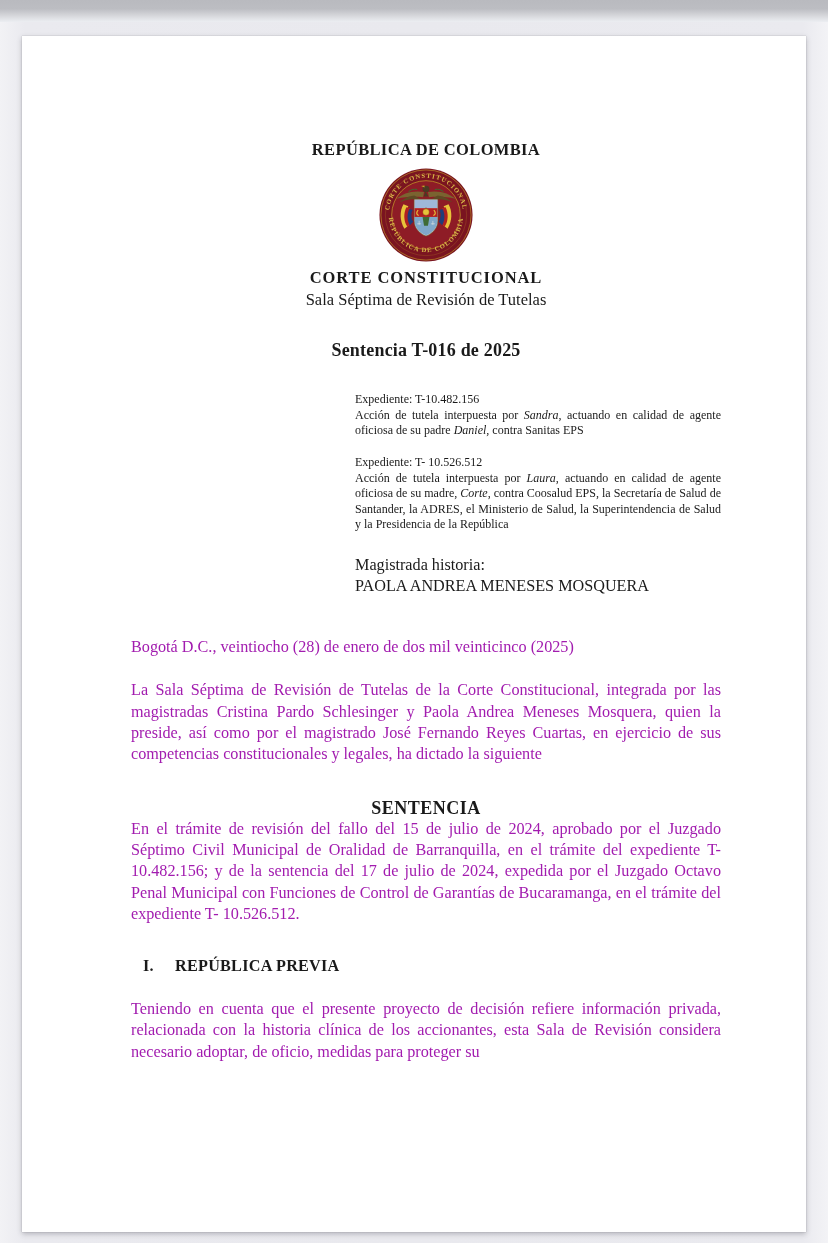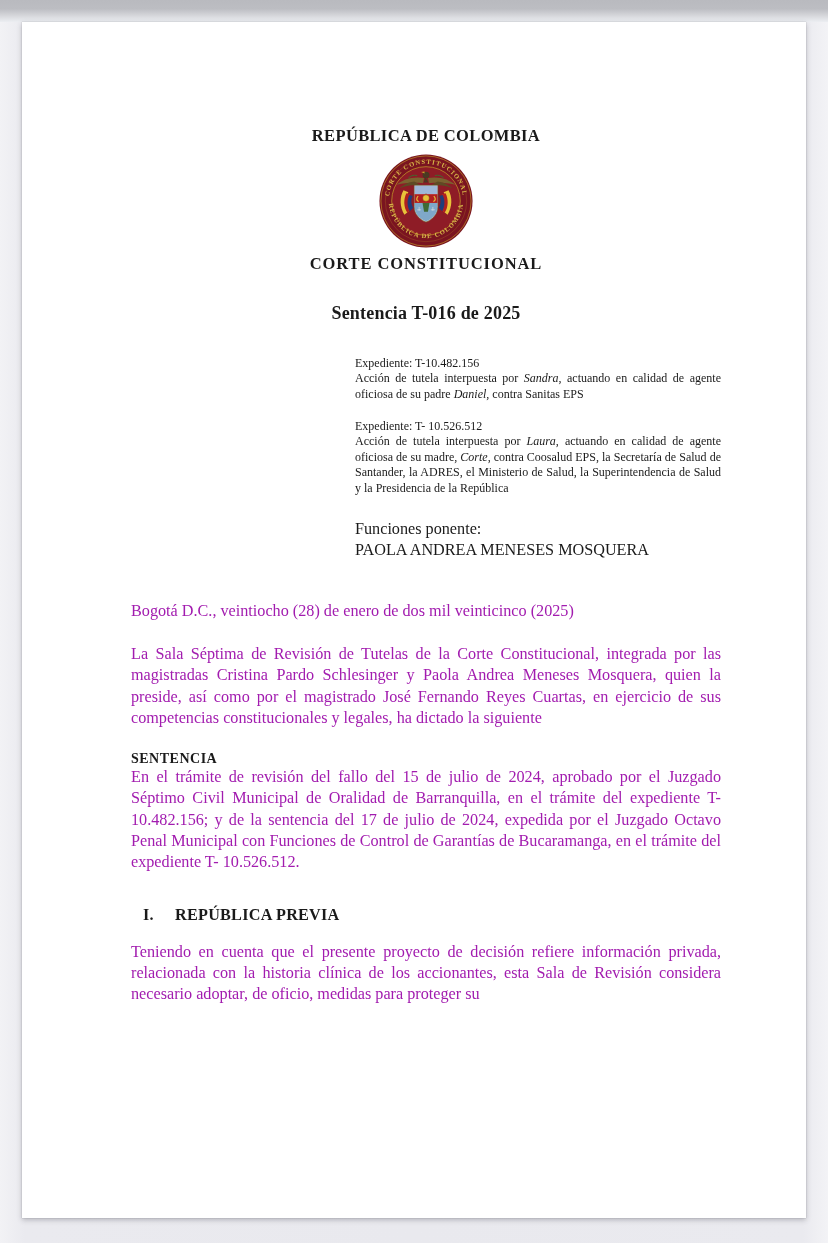--- a/index.html
+++ b/index.html
@@ -29,21 +29,21 @@
     position: absolute;
     top: 22px; left: 0;
     width: 828px;
     height: 1221px;
     background: linear-gradient(to right, #f2f2f5 0%, #eaeaef 3%, #e9e9ee 50%, #eaeaef 97%, #f3f3f6 100%);
   }
 
   
   .page {
     position: absolute;
-    top: 22px;
+    top: 36px;
     left: 22px;
     width: 784px;
     height: 1196px;
     background: #ffffff;
     box-shadow: 0 2px 5px rgba(60,60,70,0.30),
                 0 0 1px rgba(90,90,100,0.45);
   }
 
   .page-inner {
     position: absolute;
@@ -128,43 +128,44 @@
     line-height: 1.315;
     color: #a21caf;
     text-align: justify;
     text-justify: inter-word;
     margin: 0;
   }
   .par-place { margin-top: 40px; }
   .par-sala  { margin-top: 22px; }
 
   .centered-heading {
-    font-size: 14px;
+    text-align: center;
+    font-size: 18px;
     font-weight: bold;
     letter-spacing: 0.5px;
     color: #1a1a1a;
-    margin: 22px 0 0 0;
+    margin: 32px 0 0 0;
   }
   .par-tramite { }
 
   .section-heading {
     margin: 32px 0 0 0;
     font-size: 16.2px;
     font-weight: bold;
     color: #1a1a1a;
     letter-spacing: 0.25px;
     display: flex;
   }
   .section-heading .numeral {
     width: 44px;
     flex: 0 0 44px;
     padding-left: 12px;
     box-sizing: border-box;
   }
-  .par-cuestion { margin-top: 17px; font-family: Liberation Serif, serif; }
+  .par-cuestion { margin-top: 23px; font-family: Liberation Serif, serif; }
 </style>
 </head>
 <body>
 
 <div class="viewer-top-band"></div>
 <div class="viewer-surface"></div>
 
 <div class="page">
   <div class="page-inner">
 
@@ -231,36 +232,37 @@
                      C88.5 136.5, 76.8 127, 76.8 112 Z" fill="#7fa8c9"></path>
             <path d="M93 104 L107 104 L104 122 L96 122 Z" fill="#3e6b35"></path>
             <path d="M86 112 L86 120 M82 118 L90 118" stroke="#f2efe6" stroke-width="1.1"></path>
             <path d="M114 112 L114 120 M110 118 L118 118" stroke="#f2efe6" stroke-width="1.1"></path>
           </g>
         </svg>
       </div>
 
       <p class="court-title">CORTE CONSTITUCIONAL</p>
 
+      <p class="chamber-title">Sala Séptima de Revisión de Tutelas</p>
 
       <p class="judgment-number">Sentencia T-016 de 2025</p>
     </div>
 
     <div class="case-block first">
       <div class="lead">Expediente: T-10.482.156</div>
       <div><span>Acción de tutela interpuesta por </span><em>Sandra</em><span>, actuando en calidad de agente oficiosa de su padre </span><em>Daniel</em><span>, contra Sanitas EPS</span></div>
     </div>
 
     <div class="case-block second">
       <div class="lead">Expediente: T- 10.526.512</div>
       <div><span>Acción de tutela interpuesta por </span><em>Laura</em><span>, actuando en calidad de agente oficiosa de su madre, </span><em>Corte</em><span>, contra Coosalud EPS, la Secretaría de Salud de Santander, la ADRES, el Ministerio de Salud, la Superintendencia de Salud y la Presidencia de la República</span></div>
     </div>
 
     <div class="ponente-block">
-      <div>Funciones ponente:</div>
+      <div>Magistrada historia:</div>
       <div>PAOLA ANDREA MENESES MOSQUERA</div>
     </div>
 
     <p class="body-par par-place">Bogotá D.C., veintiocho (28) de enero de dos mil veinticinco (2025)</p>
 
     <p class="body-par par-sala">La Sala Séptima de Revisión de Tutelas de la Corte Constitucional, integrada por las magistradas Cristina Pardo Schlesinger y Paola Andrea Meneses Mosquera, quien la preside, así como por el magistrado José Fernando Reyes Cuartas, en ejercicio de sus competencias constitucionales y legales, ha dictado la siguiente</p>
 
     <p class="centered-heading">SENTENCIA</p>
 
     <p class="body-par par-tramite">En el trámite de revisión del fallo del 15 de julio de 2024, aprobado por el Juzgado Séptimo Civil Municipal de Oralidad de Barranquilla, en el trámite del expediente T-10.482.156; y de la sentencia del 17 de julio de 2024, expedida por el Juzgado Octavo Penal Municipal con Funciones de Control de Garantías de Bucaramanga, en el trámite del expediente T- 10.526.512.</p>

